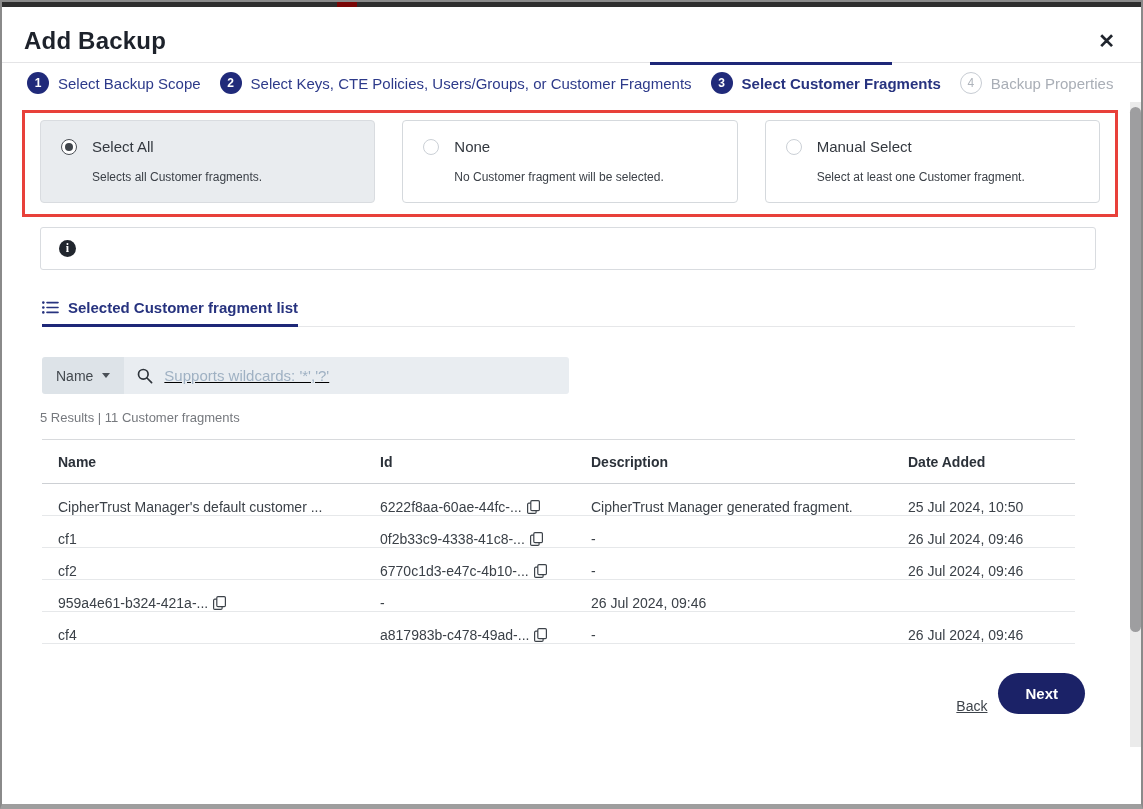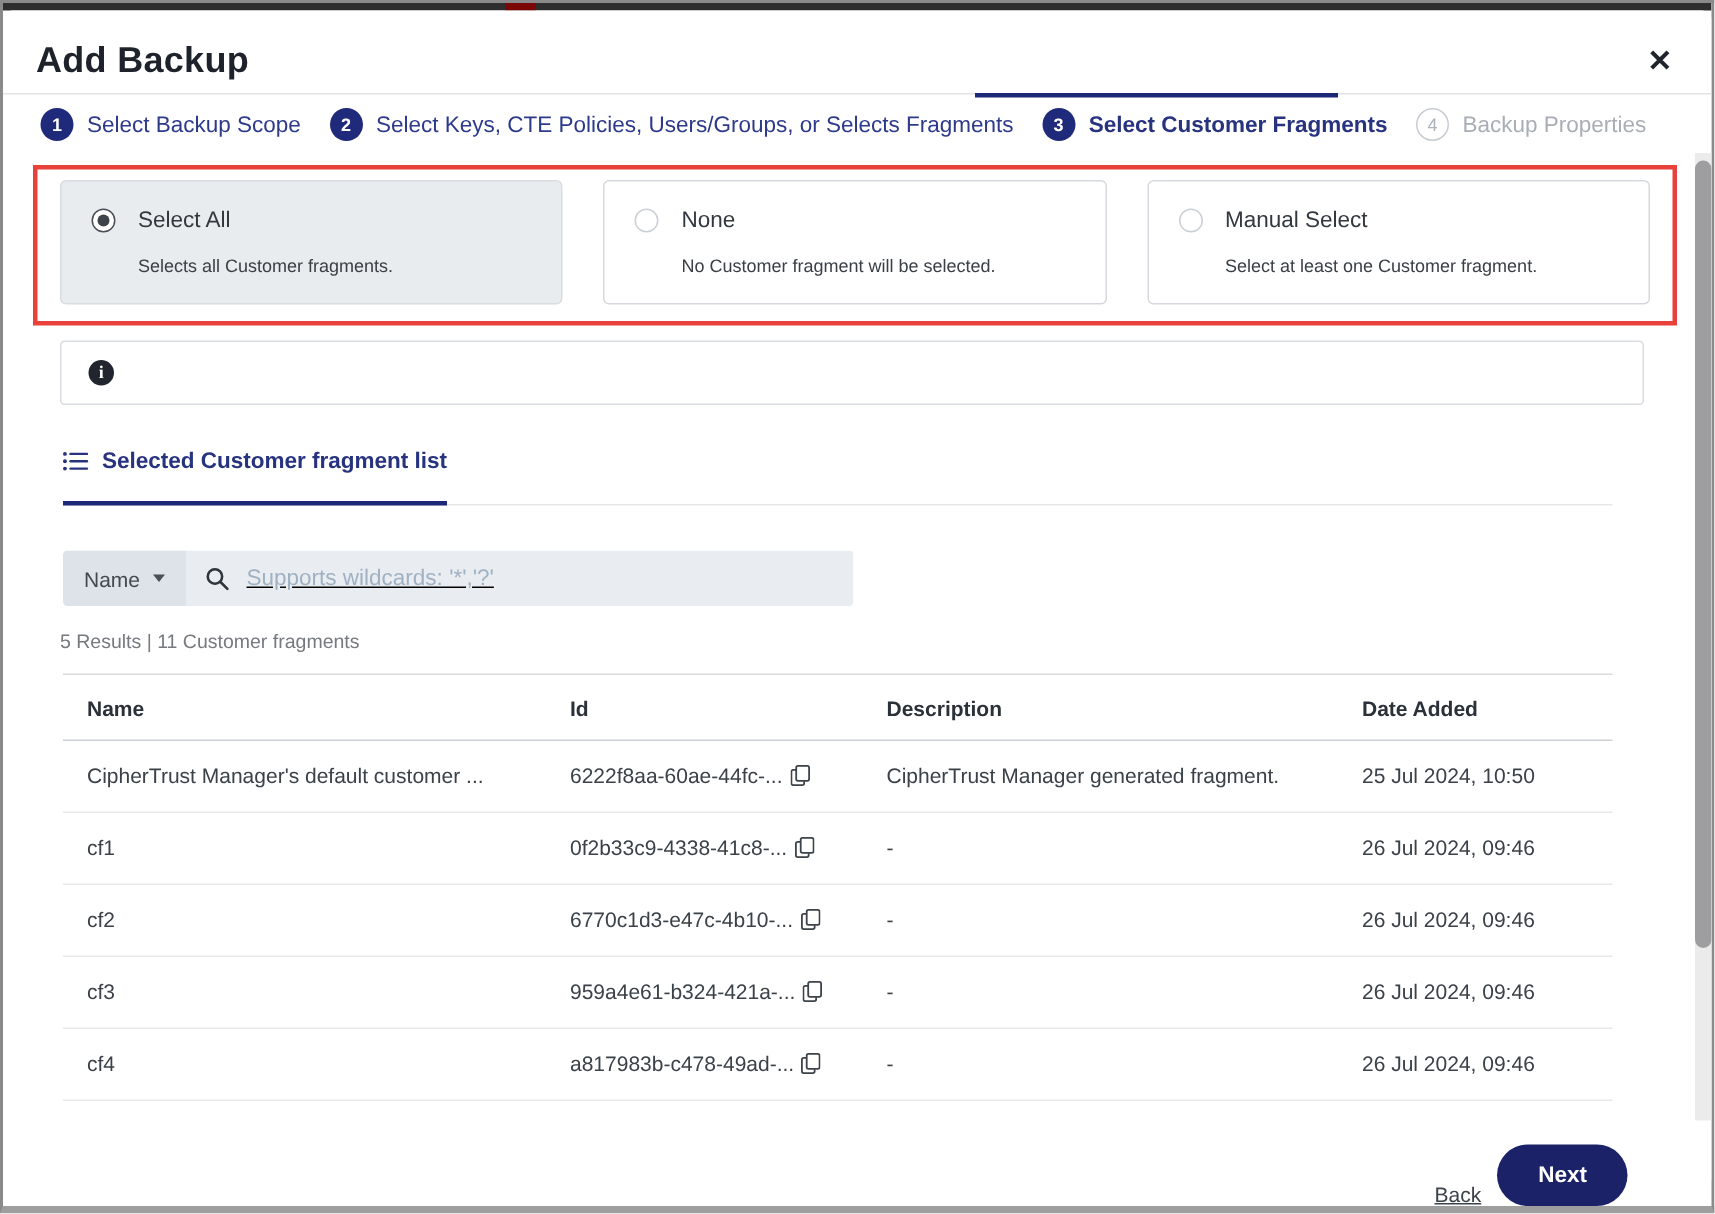--- a/index.html
+++ b/index.html
@@ -47,42 +47,42 @@
   
   .info-banner { margin:10px 45px 0 38px; border:1px solid #d9dce0; border-radius:3px;
                  padding:12px 18px; display:flex; align-items:center; gap:11px; }
   .info-icon { width:17px; height:17px; border-radius:50%; background:#21262e; color:#fff; flex:none;
                font-family:"Liberation Serif", serif; font-weight:700; font-size:12px;
                display:flex; align-items:center; justify-content:center; }
   .info-text { font-size:15px; color:#3f454c; }
 
   
   .tab-row { margin:29px 66px 0 40px; border-bottom:1px solid #e6e7e9; }
-  .tab { display:inline-flex; align-items:center; gap:9px; padding-bottom:18px;
+  .tab { display:inline-flex; align-items:center; gap:9px; padding-bottom:8px;
          border-bottom:3px solid #1e2878; margin-bottom:-1px; cursor:pointer; }
   .tab-label { font-size:15px; font-weight:700; color:#27337f; }
 
   
   .search-bar { display:flex; margin:30px 0 0 40px; width:527px; height:37px; border-radius:3px; overflow:hidden; }
   .search-selector { display:flex; align-items:center; gap:9px; padding:0 14px; background:#dde3e8;
                      font-size:14px; color:#43494f; cursor:pointer; }
   .caret-down { width:0; height:0; border-left:4.5px solid transparent; border-right:4.5px solid transparent;
                 border-top:5px solid #4a5057; }
   .search-field { flex:1; display:flex; align-items:center; gap:11px; padding:0 13px; background:#e9edf1;text-decoration:underline; }
   .search-input { flex:1; border:none; outline:none; background:transparent; font-family:"Liberation Sans",sans-serif;
                   font-size:15px; color:#3b4148; }
   .search-input::placeholder { color:#9fb1c3; opacity:1; }
 
   
   .results-line { margin:16px 0 0 38px; font-size:13px; color:#76797e; }
   .data-table { margin:14px 66px 0 40px; }
   .t-head, .t-row { display:grid; grid-template-columns:322px 211px 317px 1fr; align-items:center; padding-left:16px; }
   .t-head { border-top:1px solid #d8dadd; border-bottom:1px solid #cdd0d4; padding-top:14px; padding-bottom:13px; }
   .th { font-size:14px; font-weight:600; color:#2b3139; }
-  .t-row { border-bottom:1px solid #e6e8ea; padding-top:15px; padding-bottom:16px; }
+  .t-row { border-bottom:1px solid #e6e8ea; padding-top:15px; padding-bottom:0; }
   .cell { font-size:14px; color:#3b4148; }
   .id-cell { display:flex; align-items:center; gap:5px; }
   .copy-icon { display:inline-flex; cursor:pointer; }
   .copy-icon svg { stroke:#3d434a; fill:none; stroke-width:1.2; }
 
   
   .modal-footer { display:flex; justify-content:flex-end; align-items:flex-end; gap:11px;
                   margin-top:29px; padding-right:56px; }
   .back-link { font-size:14px; color:#3d434a; text-decoration:underline; cursor:pointer; }
   .next-btn { background:#1b2267; color:#fff; border:none; border-radius:22px; padding:12px 27px;
@@ -110,21 +110,21 @@
     </div>
     <div class="step-highlight"></div>
 
     <div class="stepper">
       <div class="step done">
         <span class="step-circle">1</span>
         <span class="step-label">Select Backup Scope</span>
       </div>
       <div class="step done">
         <span class="step-circle">2</span>
-        <span class="step-label">Select Keys, CTE Policies, Users/Groups, or Selects Fragments</span>
+        <span class="step-label">Select Keys, CTE Policies, Users/Groups, or Customer Fragments</span>
       </div>
       <div class="step active">
         <span class="step-circle">3</span>
         <span class="step-label">Select Customer Fragments</span>
       </div>
       <div class="step upcoming">
         <span class="step-circle">4</span>
         <span class="step-label">Backup Properties</span>
       </div>
     </div>
@@ -242,21 +242,20 @@
                 <rect x="3.8" y="0.6" width="8.6" height="10" rx="1.2"></rect>
                 <path d="M3.8 3.2 H1.8 A1.2 1.2 0 0 0 0.6 4.4 V12.2 A1.2 1.2 0 0 0 1.8 13.4 H7.9 A1.2 1.2 0 0 0 9.1 12.2 V10.8"></path>
               </svg>
           </span>
         </span>
         <span class="cell">-</span>
         <span class="cell">26 Jul 2024, 09:46</span>
       </div>
 
       <div class="t-row">
-        <span class="cell">cf3</span>
         <span class="cell id-cell">
           <span>959a4e61-b324-421a-...</span>
           <span class="copy-icon">
             <svg width="13" height="14" viewBox="0 0 13 14">
                 <rect x="3.8" y="0.6" width="8.6" height="10" rx="1.2"></rect>
                 <path d="M3.8 3.2 H1.8 A1.2 1.2 0 0 0 0.6 4.4 V12.2 A1.2 1.2 0 0 0 1.8 13.4 H7.9 A1.2 1.2 0 0 0 9.1 12.2 V10.8"></path>
               </svg>
           </span>
         </span>
         <span class="cell">-</span>

